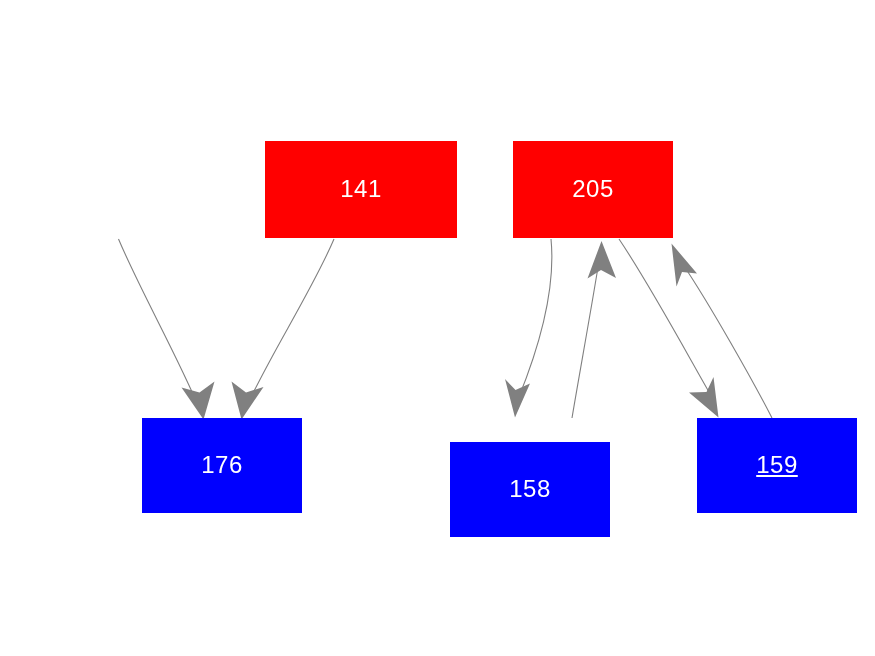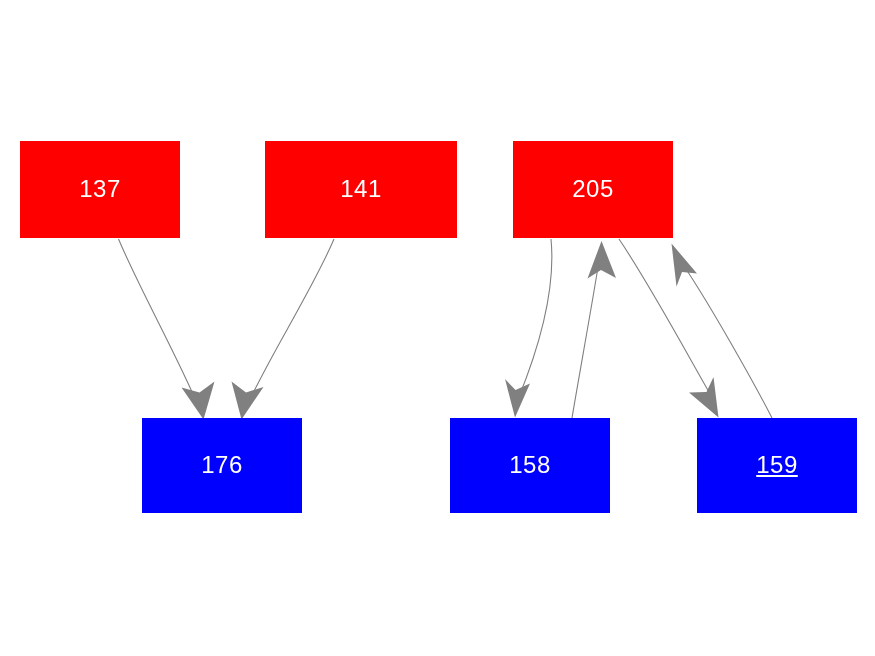--- a/index.html
+++ b/index.html
@@ -85,37 +85,34 @@
       <polygon class="edge-head" points="718.5,417.5 689,392.5 706.5,392 713.5,377"></polygon>
     </g>
 
     <g>
       <path class="edge-path" d="M 772,418 C 752,379 710,305 684,266"></path>
       <polygon class="edge-head" points="671.5,243.5 697,273.5 682,272 676.5,286.5"></polygon>
     </g>
 
   </svg>
 
-  <div class="node" style="left:20px; top:141px; width:160px; height:97px; background:#FF0000;">
-    <span class="node-label">137</span>
-  </div>
 
   <div class="node" style="left:265px; top:141px; width:192px; height:97px; background:#FF0000;">
     <span class="node-label">141</span>
   </div>
 
   <div class="node" style="left:513px; top:141px; width:160px; height:97px; background:#FF0000;">
     <span class="node-label">205</span>
   </div>
 
   <div class="node" style="left:142px; top:418px; width:160px; height:95px; background:#0000FF;">
     <span class="node-label">176</span>
   </div>
 
-  <div class="node" style="left:450px; top:418px; width:160px; height:95px; background:#0000FF;">
+  <div class="node" style="left:450px; top:442px; width:160px; height:95px; background:#0000FF;">
     <span class="node-label">158</span>
   </div>
 
   <div class="node" style="left:697px; top:418px; width:160px; height:95px; background:#0000FF;text-decoration:underline;">
     <span class="node-label">159</span>
   </div>
 
 </div>
 
 </body></html>

